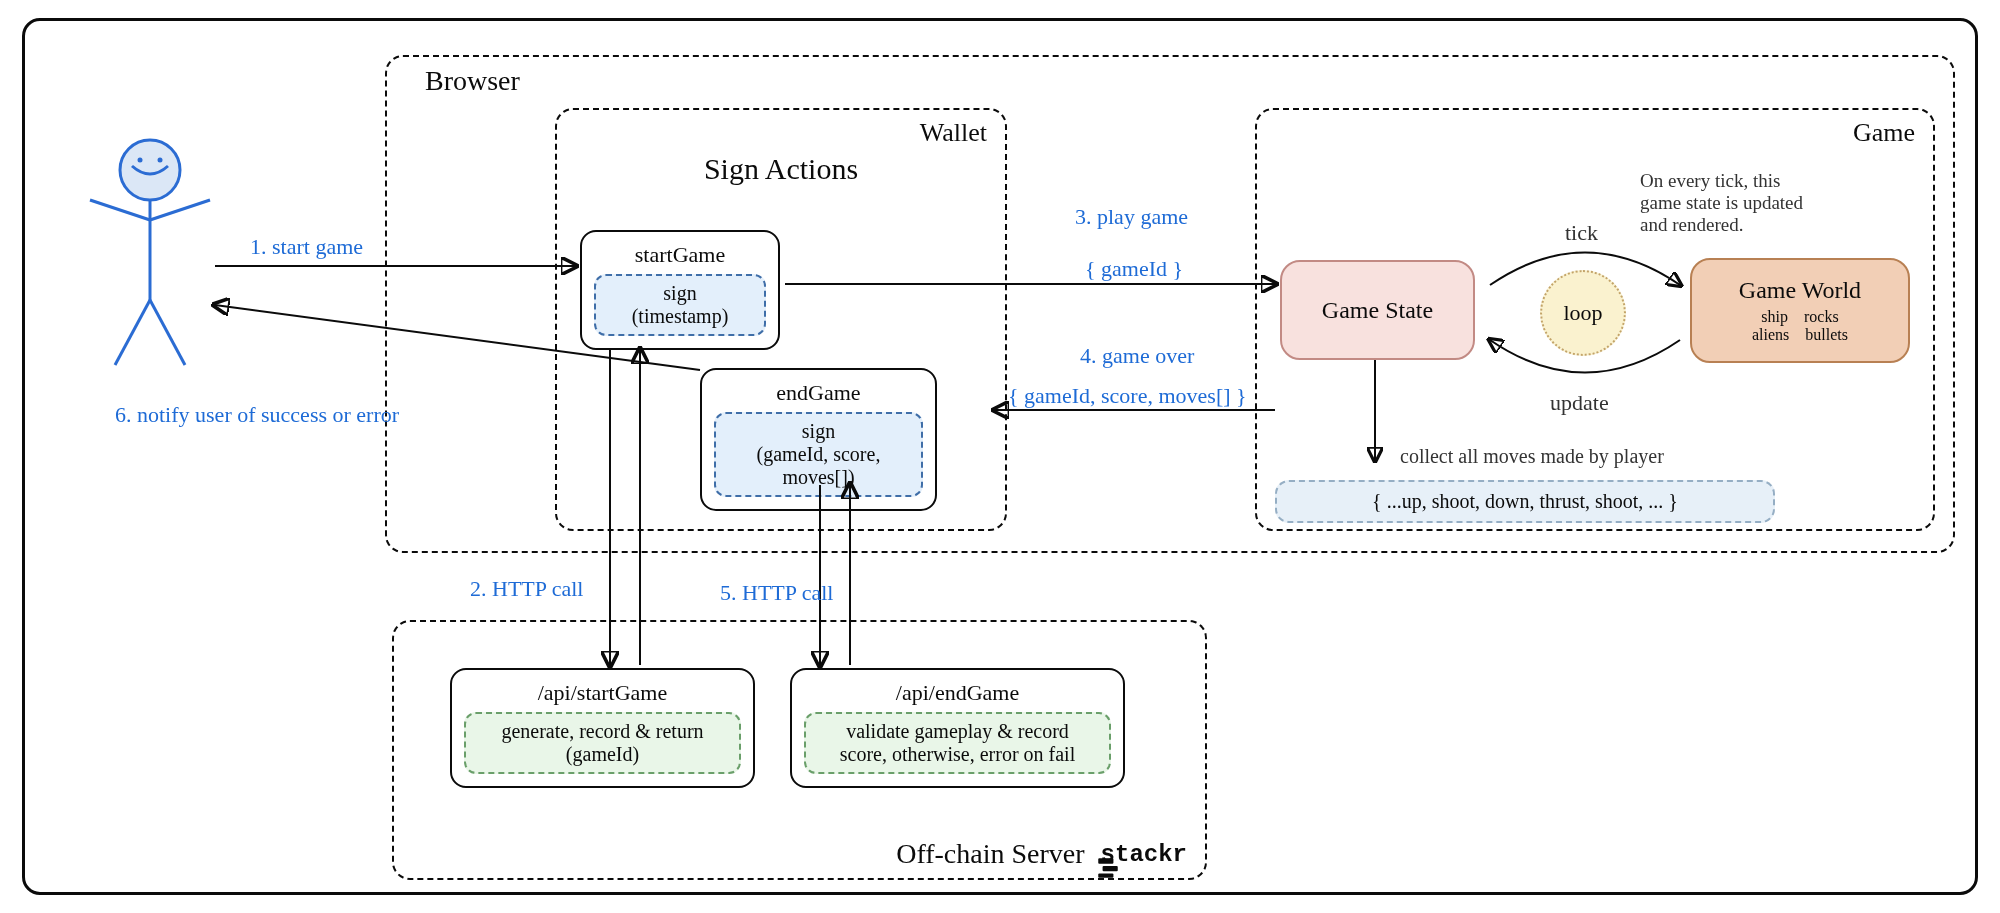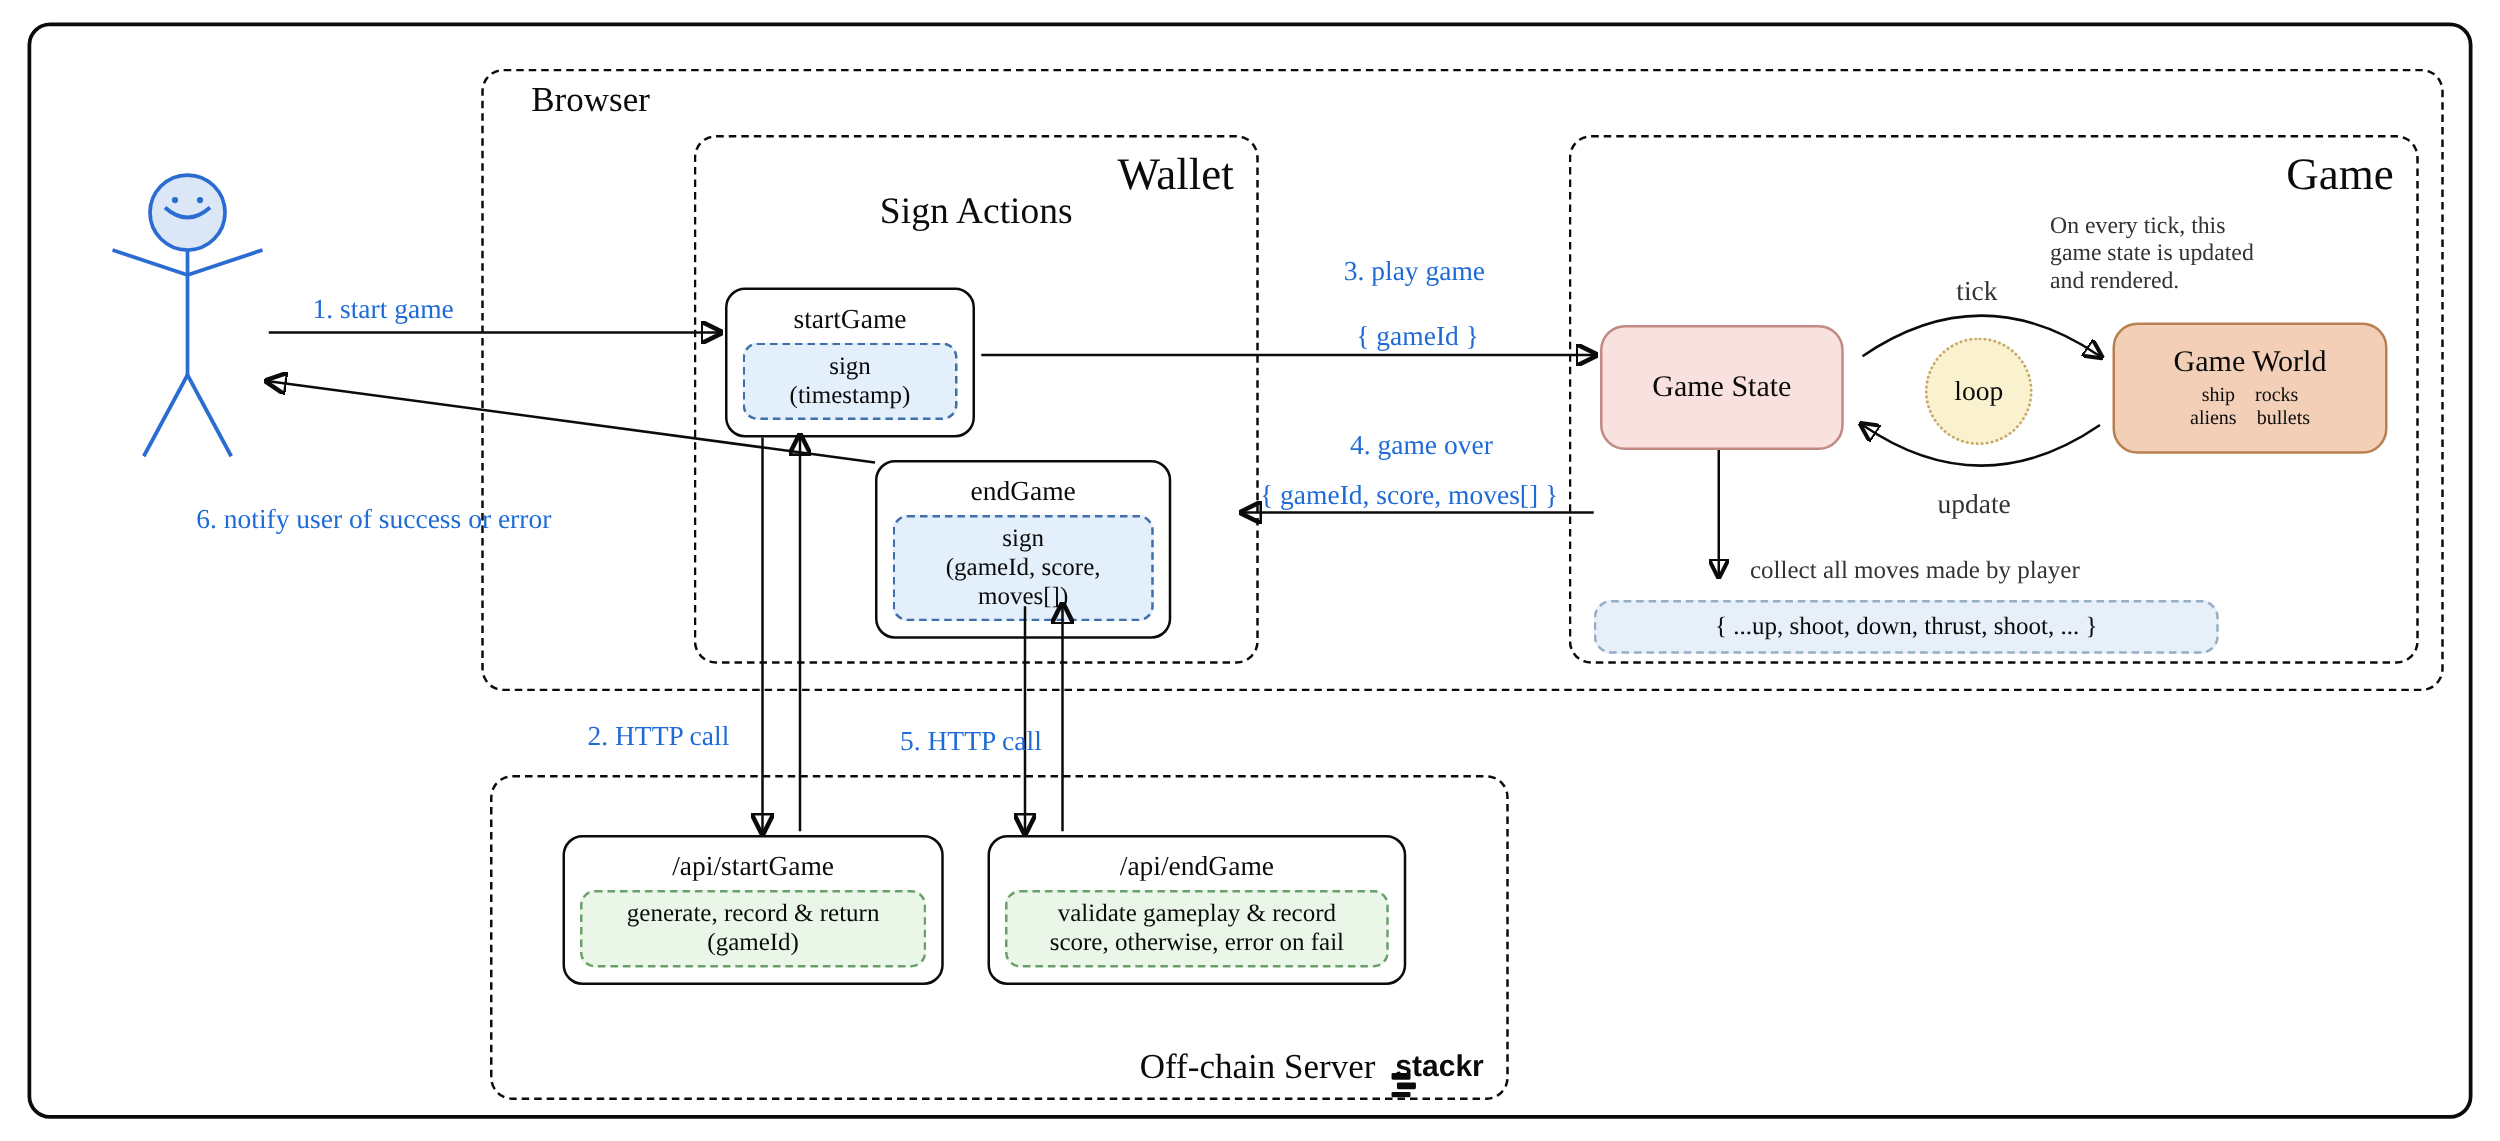--- a/index.html
+++ b/index.html
@@ -31,21 +31,21 @@
   .outer{
     position:absolute;left:22px;top:18px;right:22px;bottom:18px;
     border:3px solid var(--ink);border-radius:18px;
   }
 
   
   .dashed{
     position:absolute;border:2px dashed var(--ink);border-radius:18px;background:#fff;
   }
   .dashed > .title-tr{
-    position:absolute;top:8px;right:18px;font-size:36px;
+    position:absolute;top:8px;right:18px;font-size:26px;
   }
   .dashed > .title-tl{
     position:absolute;top:8px;left:18px;font-size:28px;margin-left:20px;
   }
   .dashed > .title-br{
     position:absolute;bottom:8px;right:18px;font-size:28px;display:flex;align-items:center;gap:10px;
   }
 
   .wallet .sign-title{font-size:30px;text-align:center;margin-top:42px;}
 
@@ -83,21 +83,21 @@
   .gray{color:#333;}
 
   
   .stick{position:absolute;}
 
   svg{position:absolute;overflow:visible;}
   .arrows line, .arrows path, .arrows polyline{stroke:var(--ink);stroke-width:2;fill:none;}
   .loopArrows path{stroke:var(--ink);stroke-width:2;fill:none;}
 
   .logo-stackr{
-    display:inline-flex;align-items:center;gap:6px;font-family:Liberation Sans, sans-serif;font-weight:700;font-size:24px;justify-content:flex-end;
+    display:inline-flex;align-items:center;gap:6px;font-family:Liberation Mono, monospace;font-weight:700;font-size:24px;justify-content:flex-end;
   }
   .logo-stackr .glyph{display:inline-block;}
 </style>
 </head>
 <body>
 
 <div class="canvas">
   <div class="outer"></div>
 
   <svg class="stick" style="left:70px;top:130px;" width="160" height="260">
@@ -241,14 +241,14 @@
 
   <div class="label blue" style="left:1075px;top:204px;">3. play game</div>
   <div class="label blue" style="left:1085px;top:256px;">{ gameId }</div>
 
   <div class="label blue" style="left:1080px;top:343px;">4. game over</div>
   <div class="label blue" style="left:1008px;top:383px;">{ gameId, score, moves[] }</div>
 
   <div class="label blue" style="left:470px;top:576px;">2. HTTP call</div>
   <div class="label blue" style="left:720px;top:580px;">5. HTTP call</div>
 
-  <div class="label blue" style="left:115px;top:402px;margin-left:42px;">6. notify user of success or error</div>
+  <div class="label blue" style="left:115px;top:402px;">6. notify user of success or error</div>
 </div>
 
 </body></html>

